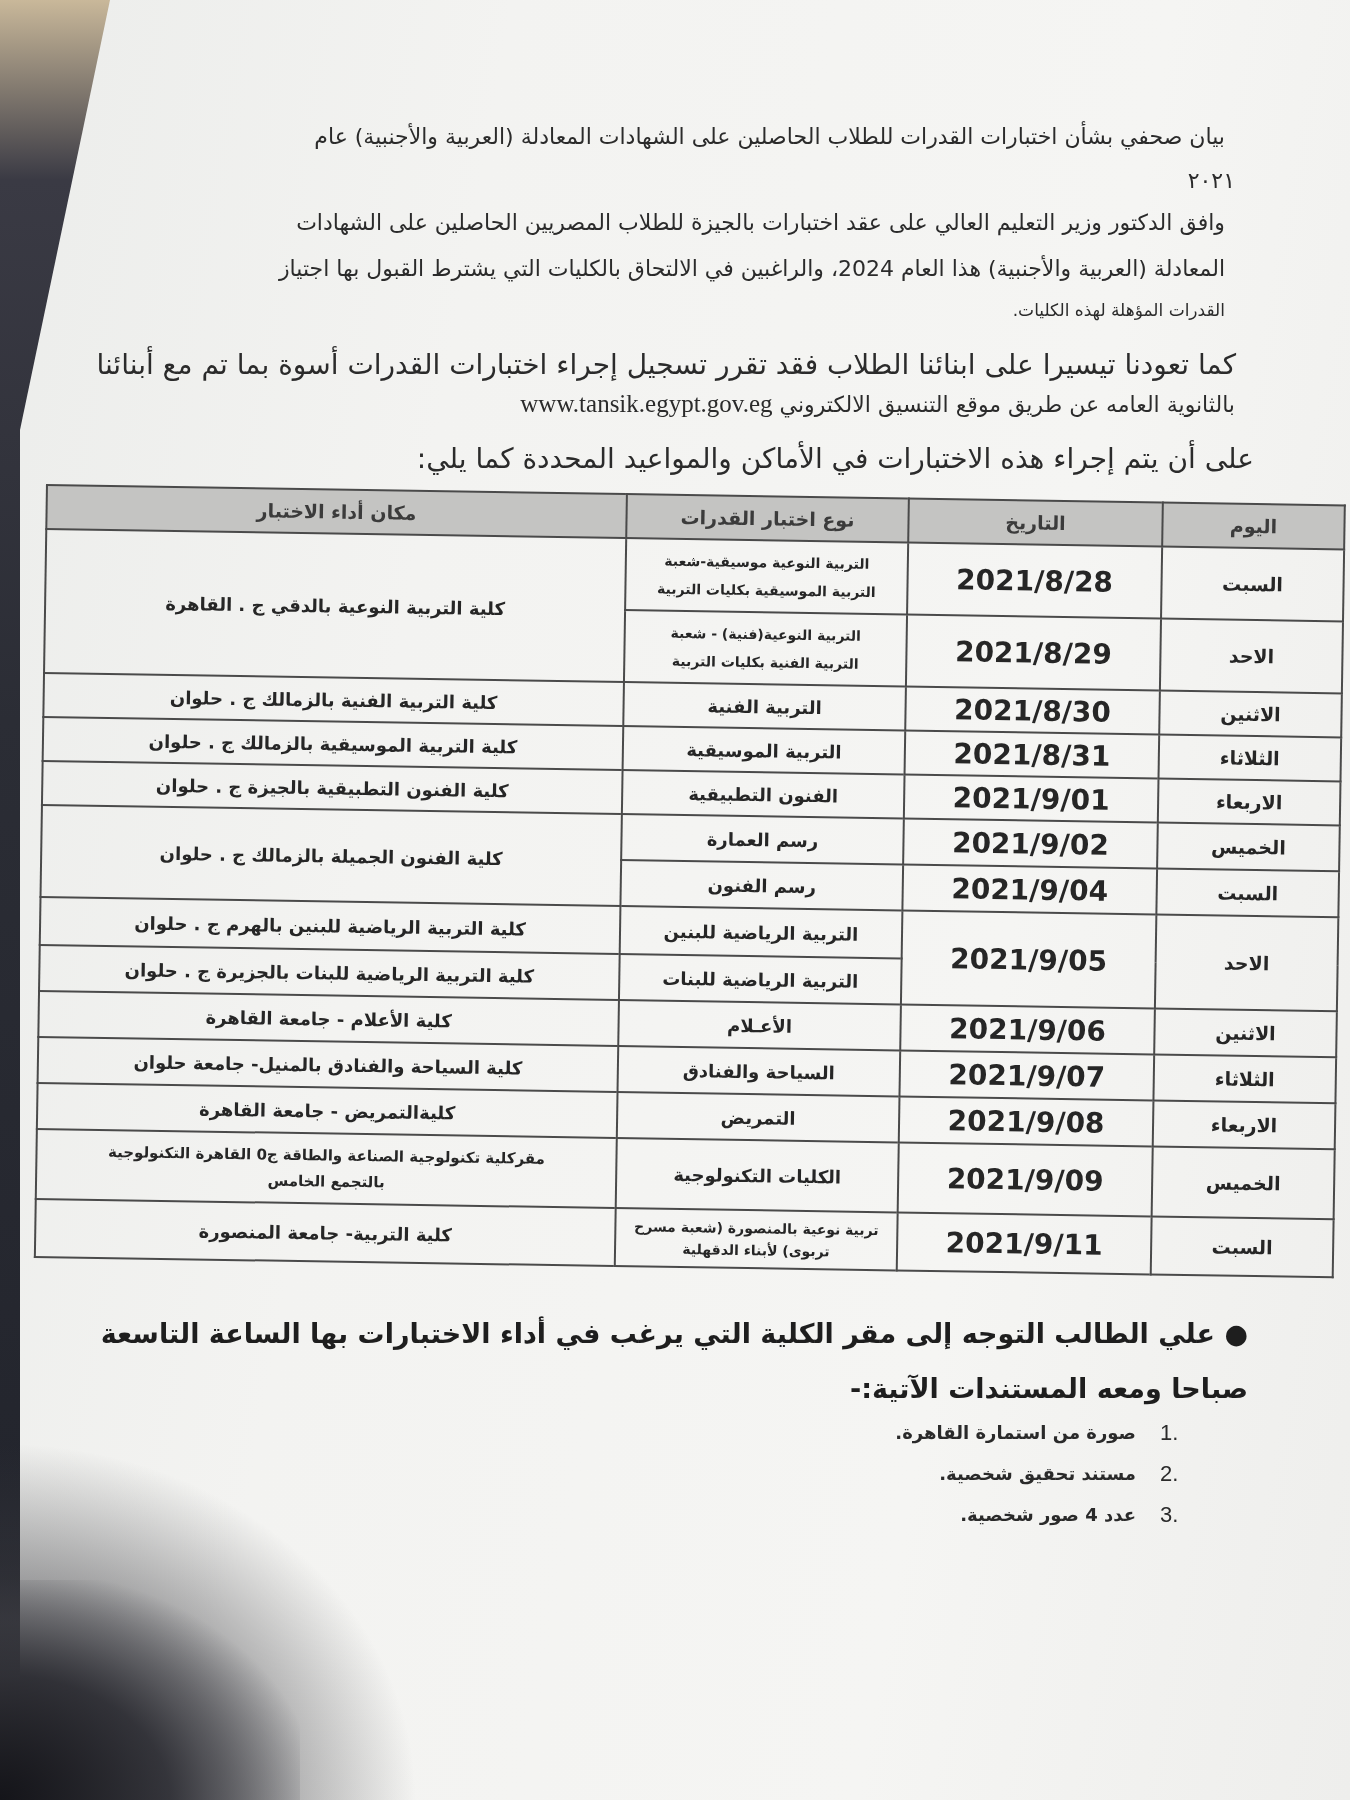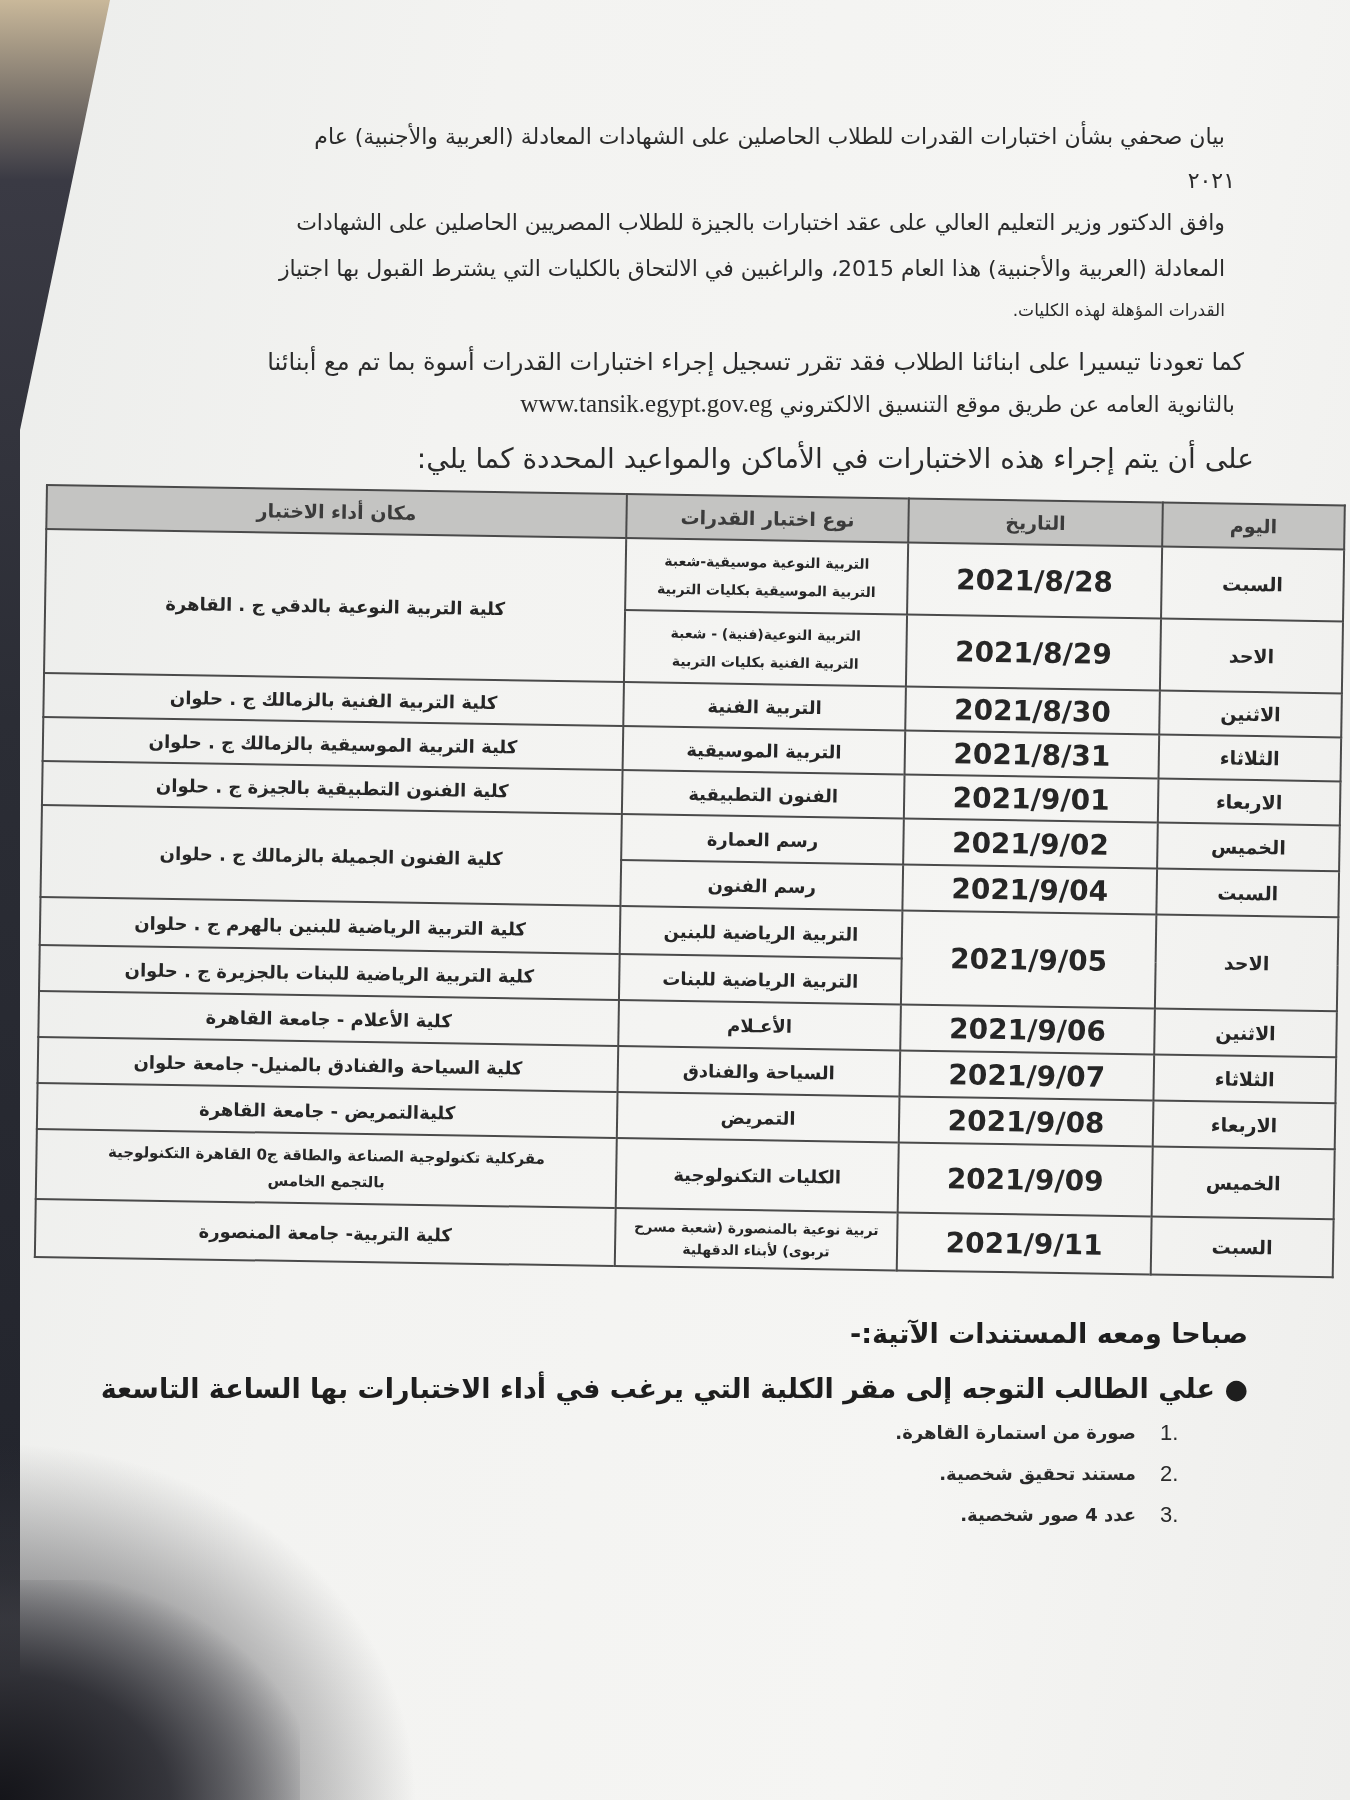--- a/index.html
+++ b/index.html
@@ -72,24 +72,24 @@
 <body>
 
 <div class="backdrop-left"></div>
 <div class="paper"></div>
 <div class="backdrop-bottom"></div>
 
 <div class="txt" style="right:125px; top:118px; font-size:22px;margin-top:6px;">بيان صحفي بشأن اختبارات القدرات للطلاب الحاصلين على الشهادات المعادلة (العربية والأجنبية) عام</div>
 <div class="txt" style="right:115px; top:168px; font-size:22px;">٢٠٢١</div>
 
 <div class="txt" style="right:125px; top:210px; font-size:22px;">وافق الدكتور وزير التعليم العالي على عقد اختبارات بالجيزة للطلاب المصريين الحاصلين على الشهادات</div>
-<div class="txt" style="right:125px; top:256px; font-size:22px;">المعادلة (العربية والأجنبية) هذا العام 2015، والراغبين في الالتحاق بالكليات التي يشترط القبول بها اجتياز</div>
+<div class="txt" style="right:125px; top:256px; font-size:22px;">المعادلة (العربية والأجنبية) هذا العام 2024، والراغبين في الالتحاق بالكليات التي يشترط القبول بها اجتياز</div>
 <div class="txt" style="right:125px; top:300px; font-size:17px;">القدرات المؤهلة لهذه الكليات.</div>
 
-<div class="txt" style="right:106px; top:348px; font-size:24px;">كما تعودنا تيسيرا على ابنائنا الطلاب فقد تقرر تسجيل إجراء اختبارات القدرات أسوة بما تم مع أبنائنا</div>
+<div class="txt" style="right:114px; top:348px; font-size:28px;">كما تعودنا تيسيرا على ابنائنا الطلاب فقد تقرر تسجيل إجراء اختبارات القدرات أسوة بما تم مع أبنائنا</div>
 <div class="txt" style="right:115px; top:390px; font-size:22px;">
   <span>بالثانوية العامه عن طريق موقع التنسيق الالكتروني</span>
   <span class="url">www.tansik.egypt.gov.eg</span>
 </div>
 
 <div class="txt" style="right:96px; top:442px; font-size:28px;">على أن يتم إجراء هذه الاختبارات في الأماكن والمواعيد المحددة كما يلي:</div>
 
 <table class="sched">
   <thead>
     <tr>
@@ -189,25 +189,25 @@
       <td class="type small" style="line-height:22px">
         <div>تربية نوعية بالمنصورة (شعبة مسرح</div>
         <div>تربوى) لأبناء الدقهلية</div>
       </td>
       <td class="place">كلية التربية- جامعة المنصورة</td>
     </tr>
   </tbody>
 </table>
 
 <div class="bullet-para">
-  <div>صباحا ومعه المستندات الآتية:-</div>
   <div>
     <span>●</span>
     <span>علي الطالب التوجه إلى مقر الكلية التي يرغب في أداء الاختبارات بها الساعة التاسعة</span>
   </div>
+  <div>صباحا ومعه المستندات الآتية:-</div>
 </div>
 
 <div class="docs-list">
   <div class="doc-item">
     <span class="doc-num">1.</span>
     <span>صورة من استمارة القاهرة.</span>
   </div>
   <div class="doc-item">
     <span class="doc-num">2.</span>
     <span>مستند تحقيق شخصية.</span>

